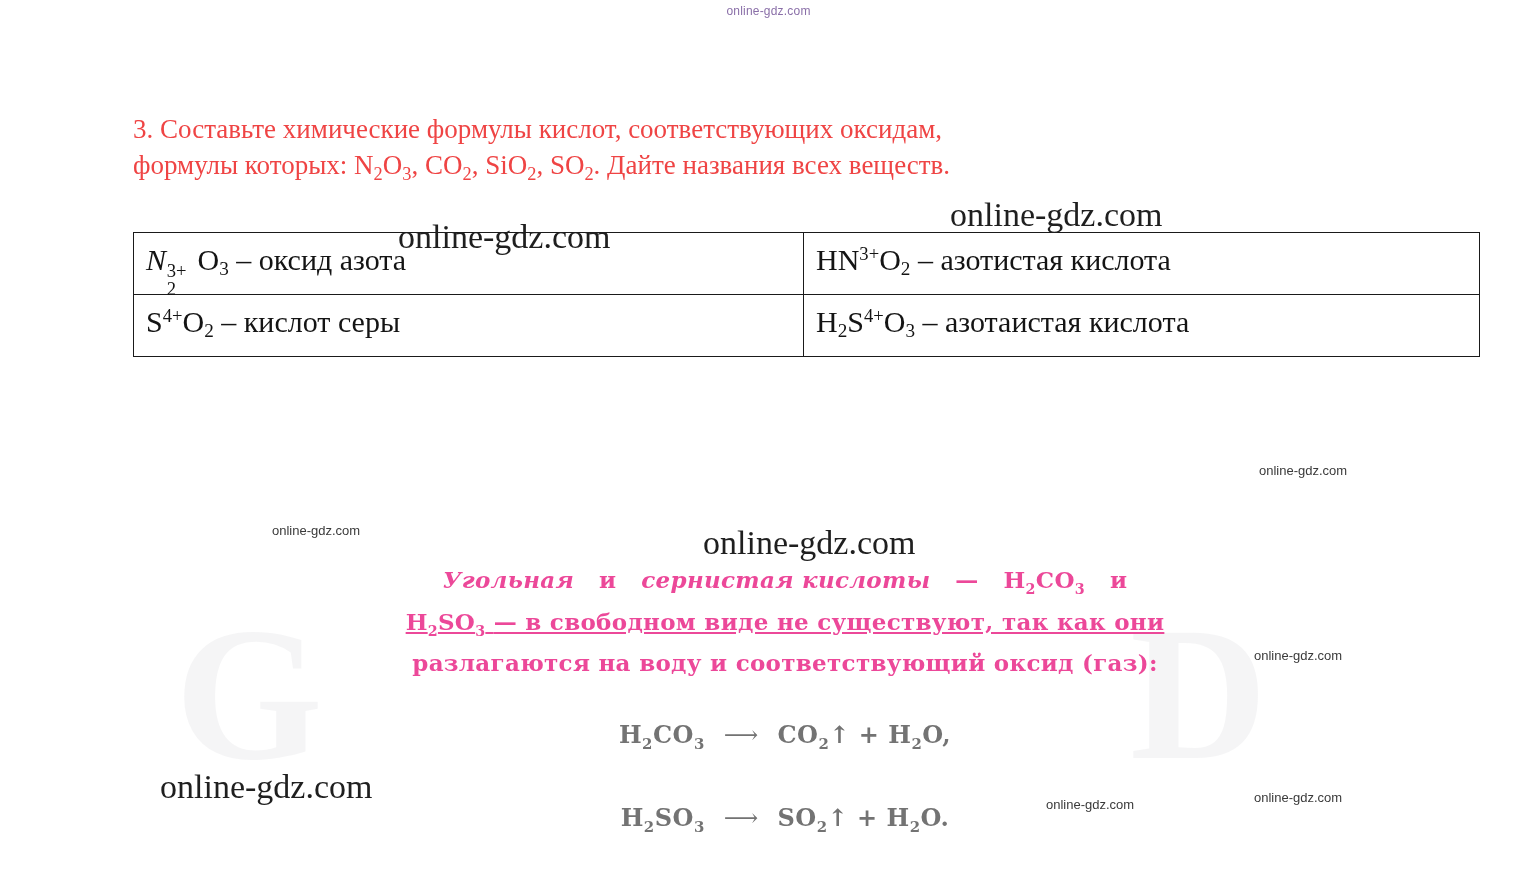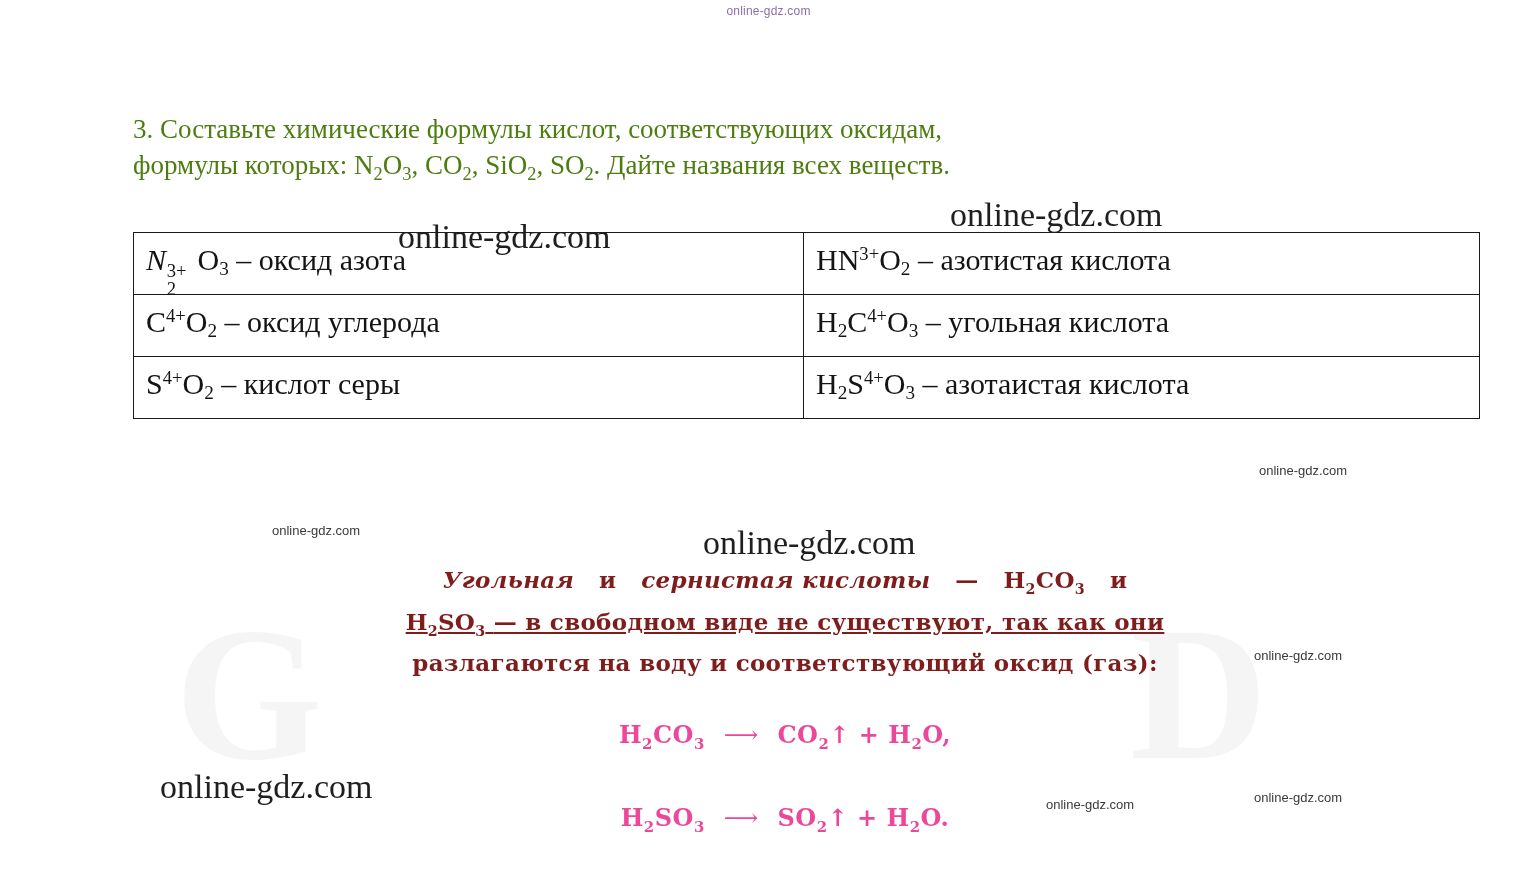--- a/index.html
+++ b/index.html
@@ -30,21 +30,21 @@
   }
 
   
   .question {
     position: absolute;
     left: 133px;
     top: 112px;
     width: 1200px;
     font-size: 27px;
     line-height: 1.32;
-    color: #4d7c0f;
+    color: #ef4444;
   }
   .question sub { font-size: 0.68em; }
 
   
   .tbl {
     position: absolute;
     left: 133px;
     top: 232px;
     width: 1298px;
     border-collapse: collapse;
@@ -90,38 +90,38 @@
 
   
   .note {
     position: absolute;
     left: 150px;
     top: 560px;
     width: 1270px;
     font-family: "DejaVu Serif", serif;
     font-size: 23px;
     font-weight: 700;
-    color: #7f1d1d;
+    color: #ec4899;
     line-height: 1.75;
     text-align: center;
     letter-spacing: .3px;
   }
   .note .ital { font-style: italic; }
   .note sub { font-size: 0.62em; }
   .note .line2 { text-align: center; text-decoration: underline; }
 
   .eq {
     position: absolute;
     left: 150px;
     width: 1270px;
     text-align: center;
     font-family: "DejaVu Serif", serif;
     font-size: 24px;
     font-weight: 700;
-    color: #ec4899;
+    color: #737373;
     letter-spacing: .5px;
   }
   .eq sub { font-size: 0.62em; }
   .eq1 { top: 720px; }
   .eq2 { top: 778px; margin-top: 25px; }
   .arrow { display: inline-block; padding: 0 10px; font-weight: 400; }
 
   
   .wm {
     position: absolute;
@@ -177,32 +177,20 @@
       <span>–</span>
       <span>оксид азота</span>
     </td>
     <td class="right">
       <span>HN</span><sup>3+</sup><span>O<sub>2</sub></span>
       <span>–</span>
       <span class="bold">азот</span><span class="bold">ист</span><span>ая кислота</span>
     </td>
   </tr>
 
-  <tr class="r1">
-    <td class="left">
-      <span>C</span><sup>4+</sup><span>O<sub>2</sub></span>
-      <span>–</span>
-      <span>оксид углерода</span>
-    </td>
-    <td class="right">
-      <span>H<sub>2</sub>C</span><sup>4+</sup><span>O<sub>3</sub></span>
-      <span>–</span>
-      <span>угольная кислота</span>
-    </td>
-  </tr>
 
 
   <tr class="r1">
     <td class="left">
       <span>S</span><sup>4+</sup><span>O<sub>2</sub></span>
       <span>–</span>
       <span>кислот серы</span>
     </td>
     <td class="right">
       <span>H<sub>2</sub>S</span><sup>4+</sup><span>O<sub>3</sub></span>

